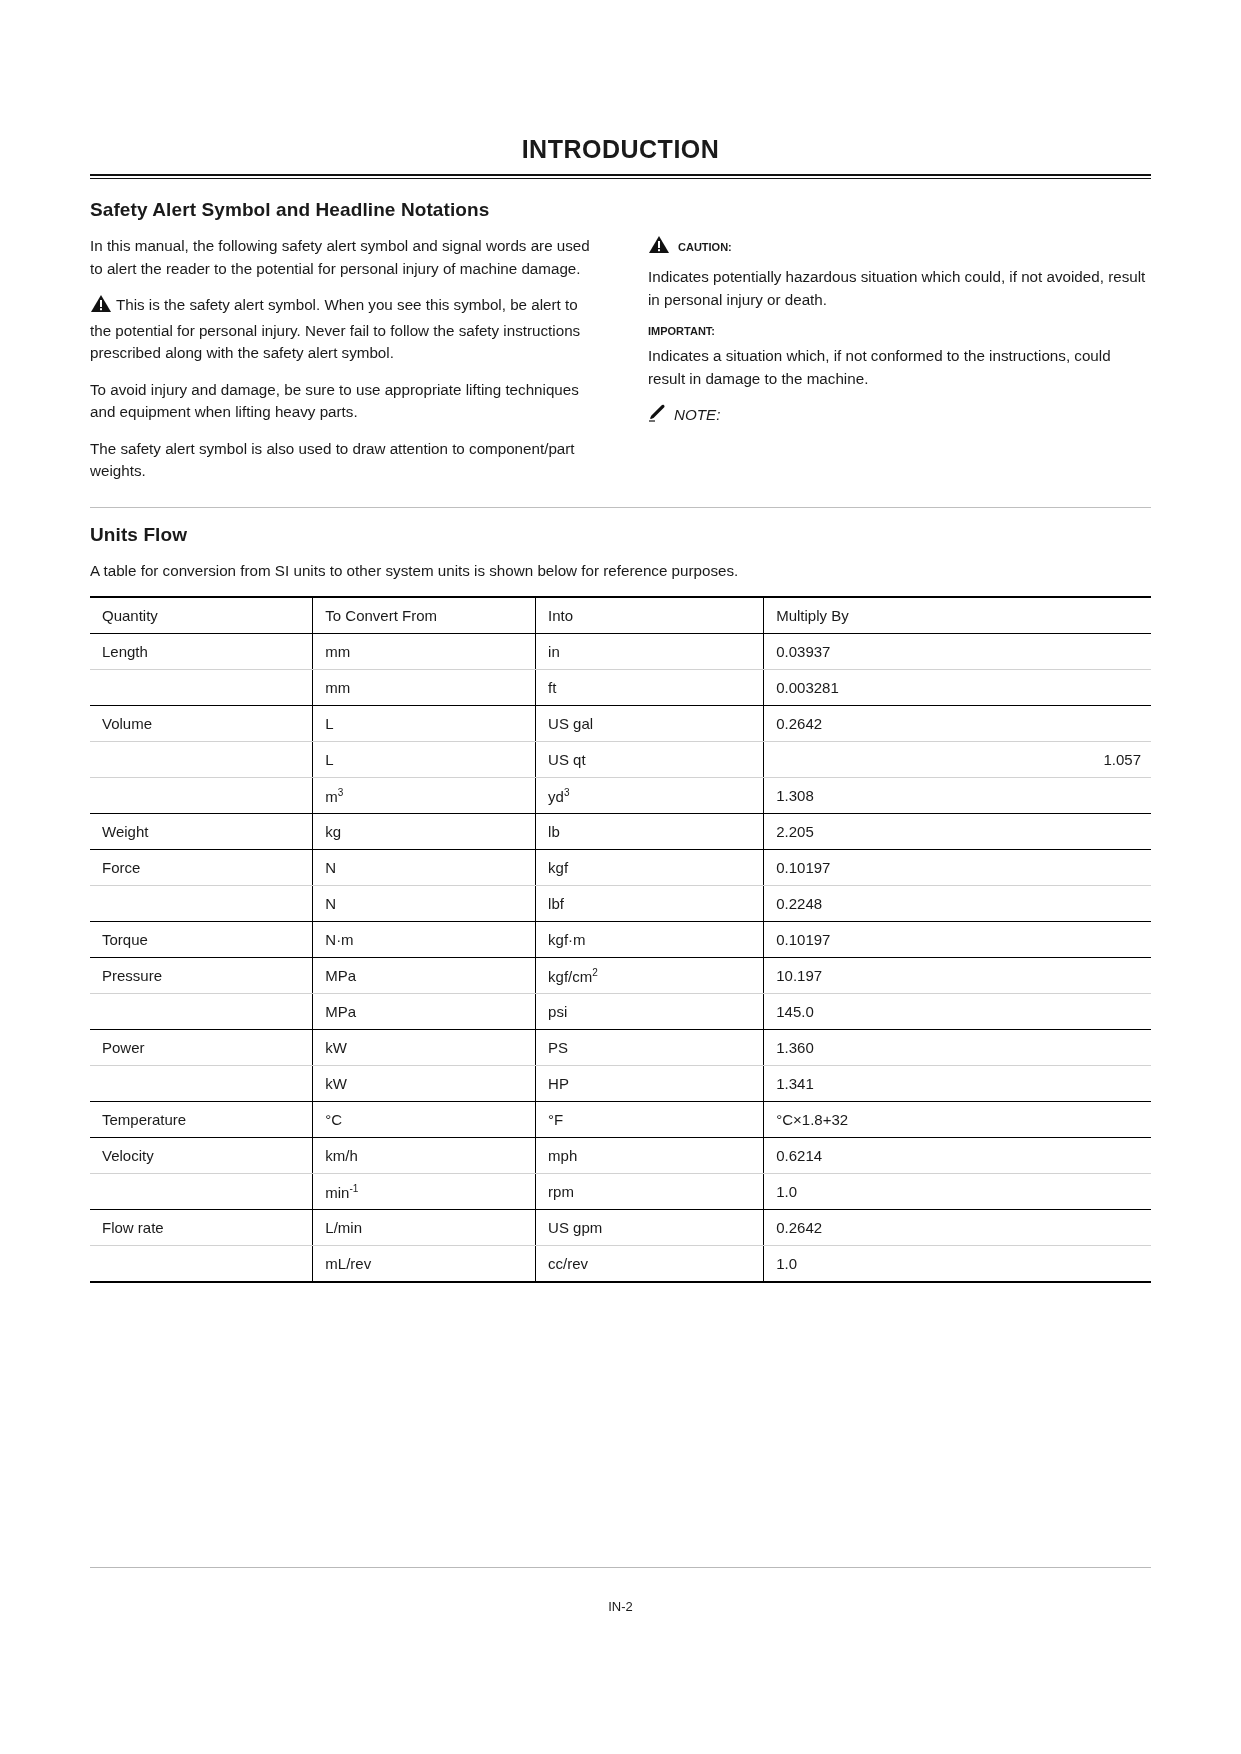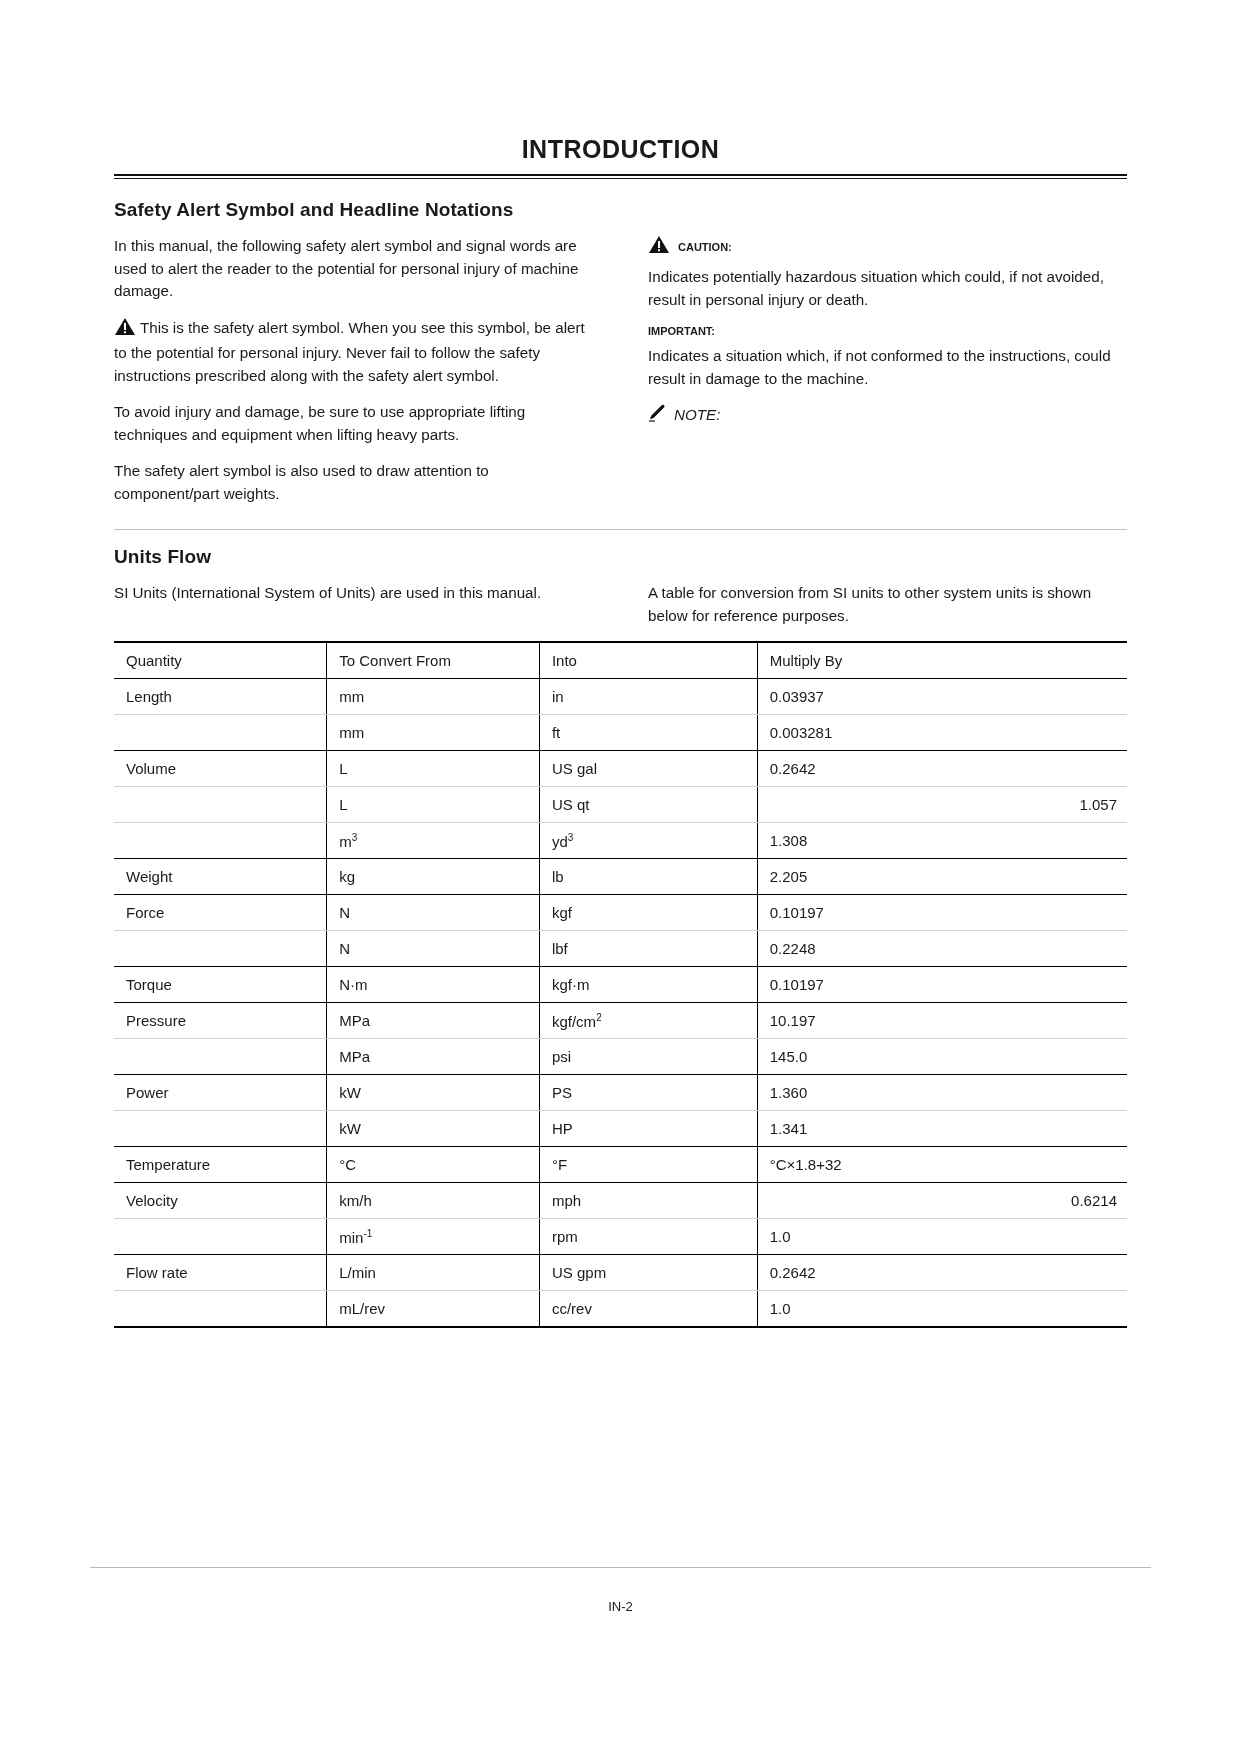--- a/index.html
+++ b/index.html
@@ -15,21 +15,21 @@
     position: relative;
     overflow: hidden;
   }
   .page {
     position: absolute;
     left: 0;
     top: 0;
     width: 1241px;
     height: 1754px;
     box-sizing: border-box;
-    padding: 0 114px;
+    padding: 0 90px;
   }
   .doc-title {
     text-align: center;
     font-size: 25px;
     font-weight: bold;
     letter-spacing: 0.5px;
     margin-top: 135px;
     margin-bottom: 10px;
   }
   .title-rule {
@@ -212,23 +212,20 @@
       </div>
     </div>
   </div>
 
   <hr class="divider">
 
   <h2 class="section-heading">Units Flow</h2>
 
   <div class="two-col">
     <div class="col">
-      <p class="tight">SI Units (International System of Units) are used in this manual.</p>
-    </div>
-    <div class="col">
       <p class="tight">A table for conversion from SI units to other system units is shown below for reference purposes.</p>
     </div>
   </div>
 
   <table class="units">
     <thead>
       <tr>
         <th class="col-q">Quantity</th>
         <th class="col-f">To Convert From</th>
         <th class="col-i">Into</th>
@@ -317,21 +314,21 @@
         <tr>
           <td class="col-q qty" style="border-bottom: 1px solid rgb(0, 0, 0);">Temperature</td>
           <td class="col-f" style="border-bottom: 1px solid rgb(0, 0, 0);">°C</td>
           <td class="col-i" style="border-bottom: 1px solid rgb(0, 0, 0);">°F</td>
           <td class="col-m" style="border-bottom: 1px solid rgb(0, 0, 0);">°C×1.8+32</td>
         </tr>
         <tr>
           <td class="col-q qty" style="border-bottom: 1px solid rgb(210, 210, 210);">Velocity</td>
           <td class="col-f" style="border-bottom: 1px solid rgb(210, 210, 210);">km/h</td>
           <td class="col-i" style="border-bottom: 1px solid rgb(210, 210, 210);">mph</td>
-          <td class="col-m" style="border-bottom: 1px solid rgb(210, 210, 210); text-align: right;">0.6214</td>
+          <td class="col-m" style="border-bottom: 1px solid rgb(210, 210, 210);">0.6214</td>
         </tr>
         <tr>
           <td class="col-q qty" style="border-bottom: 1px solid rgb(0, 0, 0);"></td>
           <td class="col-f" style="border-bottom: 1px solid rgb(0, 0, 0);">min<sup>-1</sup></td>
           <td class="col-i" style="border-bottom: 1px solid rgb(0, 0, 0);">rpm</td>
           <td class="col-m" style="border-bottom: 1px solid rgb(0, 0, 0);">1.0</td>
         </tr>
         <tr>
           <td class="col-q qty" style="border-bottom: 1px solid rgb(210, 210, 210);">Flow rate</td>
           <td class="col-f" style="border-bottom: 1px solid rgb(210, 210, 210);">L/min</td>

